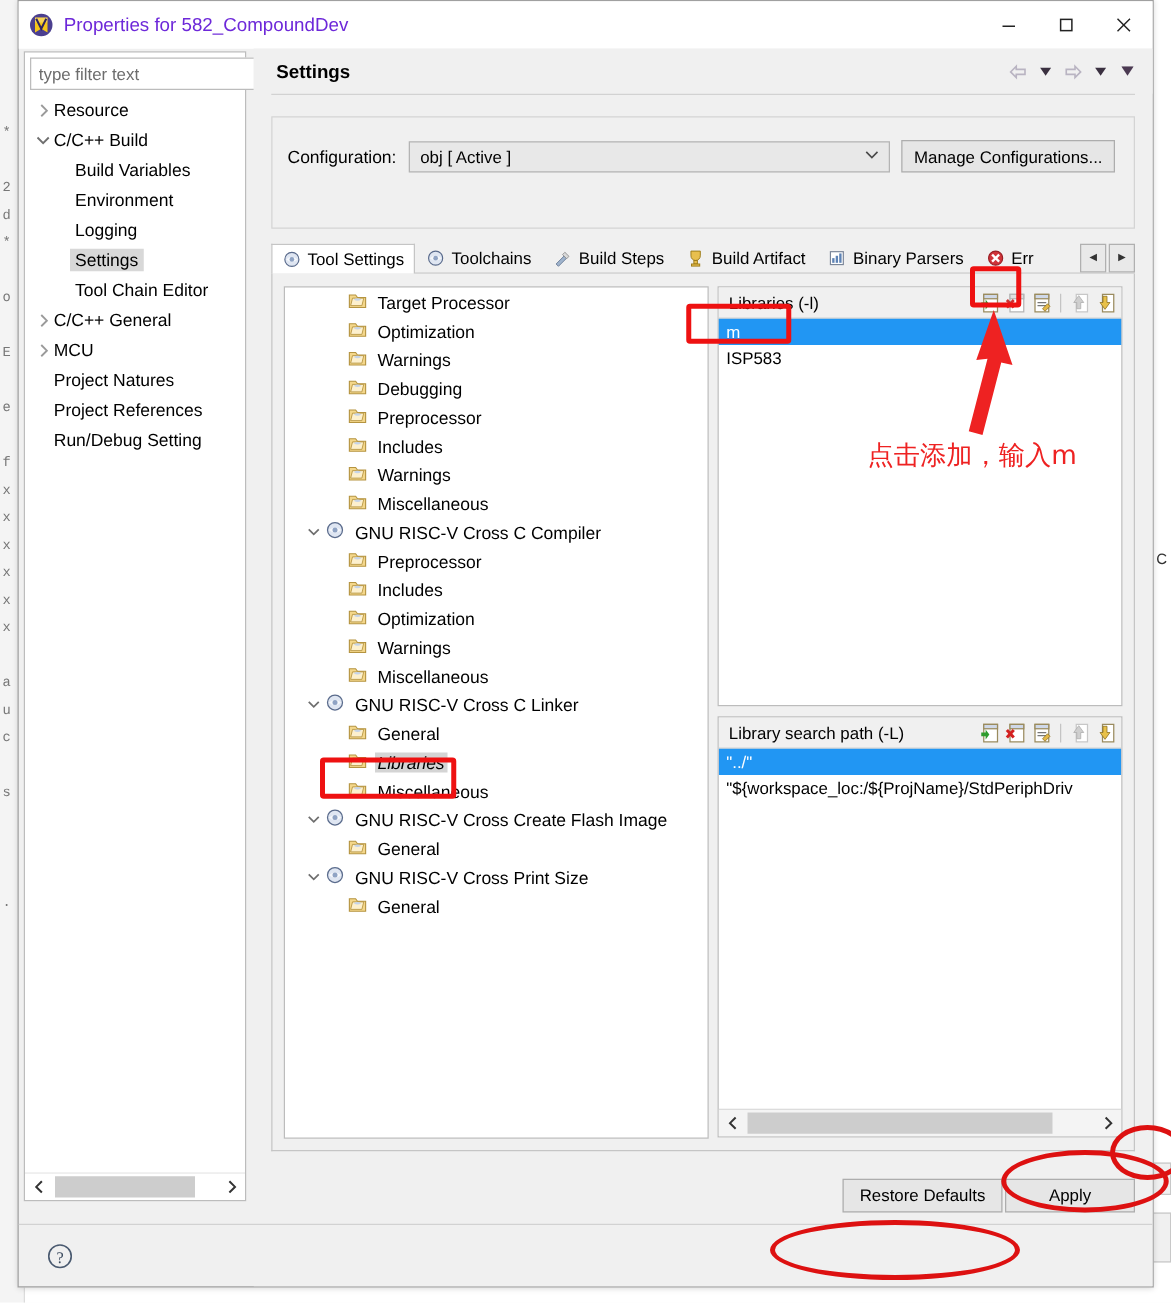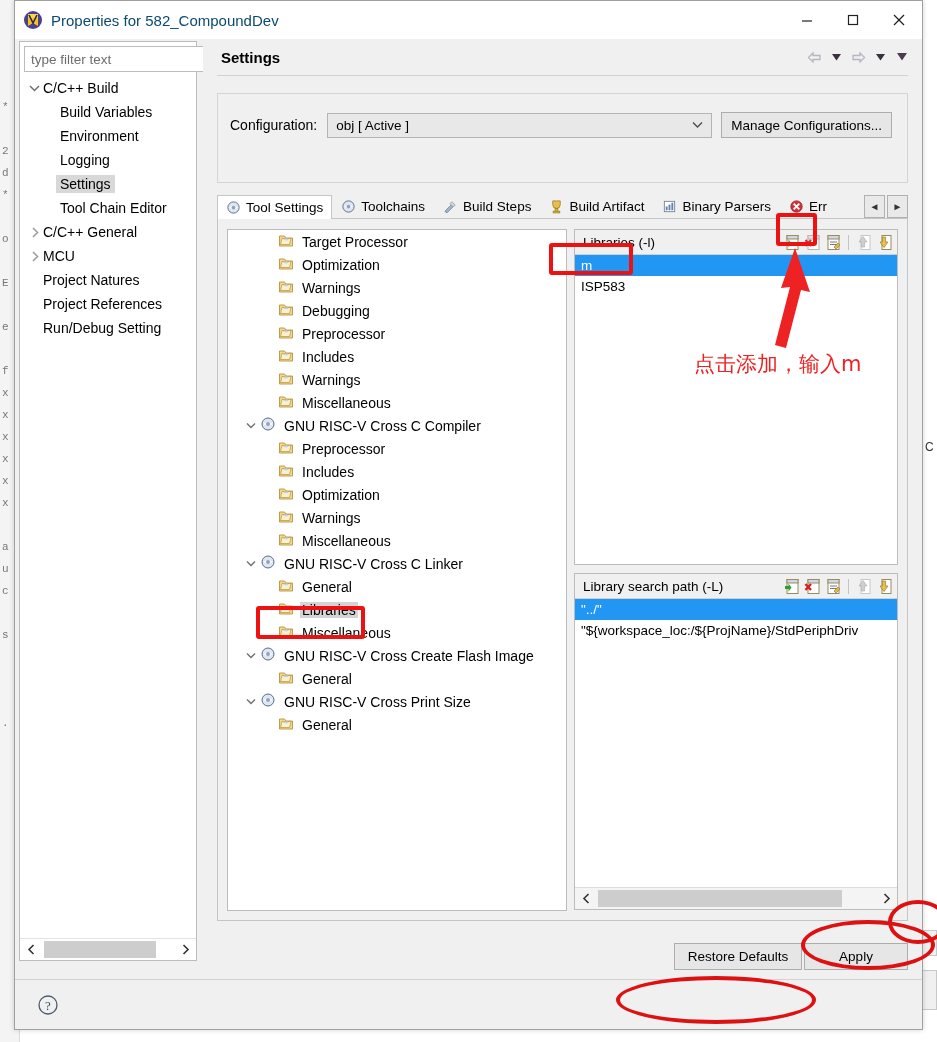--- a/index.html
+++ b/index.html
@@ -54,21 +54,21 @@
   #titlebar {
     position: relative;
     height: 38px;
     background: #ffffff;
     display: flex; align-items: center;
   }
   #title-icon {
     width: 20px; height: 20px; margin-left: 8px; margin-right: 8px;
     flex: 0 0 auto; position: relative;
   }
-  #title-text { font-size: 15px; color: #0c4a6e; }
+  #title-text { font-size: 15px; color: #6d28d9; }
   #win-controls {
     position: absolute; right: 0; top: 0; height: 38px;
     display: flex; align-items: center;
   }
   .win-btn {
     width: 46px; height: 38px;
     display: flex; align-items: center; justify-content: center;
     color: #222;
   }
   .win-btn svg { display: block; }
@@ -242,21 +242,21 @@
   }
   .tt-item {
     height: 23px; display: flex; align-items: center;
     font-size: 14px; white-space: nowrap;
   }
   .tt-item .tw { width: 18px; flex: 0 0 18px; text-align: center; color: #6f6f6f; }
   .tt-item .tw svg { display:block; margin: 0 auto; }
   .tt-ico { width: 18px; flex: 0 0 18px; margin-right: 4px; position: relative; }
   .tt-item.depth1 { padding-left: 14px; }
   .tt-item.depth2 { padding-left: 32px; }
-  .tt-item.selected .tt-label { background: #d4d4d4; }
+  .tt-item.selected .tt-label { background: #d4d4d4; font-style: italic; }
   .tt-label { padding: 0 2px; }
 
   
   #lib-list-box {
     position: absolute; left: 356px; top: 10px; right: 9px;
     height: 336px;
     background: #ffffff;
     border: 1px solid #bcbcbc;
   }
   .list-header {
@@ -422,20 +422,28 @@
 
   <div id="dialog-body">
 
     <div id="nav-pane">
       <div id="filter-box">
         <span>type filter text</span>
       </div>
       <div id="nav-tree">
           <div class="nav-item lvl1">
             <span class="twisty">
+              <svg width="8" height="11" viewBox="0 0 8 11">
+                <polyline points="2,1 6.5,5.5 2,10" fill="none" stroke="#9a9a9a" stroke-width="1.5"></polyline>
+              </svg>
+            </span>
+            <span class="nav-label">Resource</span>
+          </div>
+          <div class="nav-item lvl1">
+            <span class="twisty">
               <svg width="11" height="8" viewBox="0 0 11 8">
                 <polyline points="1,2 5.5,6.5 10,2" fill="none" stroke="#6f6f6f" stroke-width="1.5"></polyline>
               </svg>
             </span>
             <span class="nav-label">C/C++ Build</span>
           </div>
           <div class="nav-item lvl2">
             <span class="twisty"></span>
             <span class="nav-label">Build Variables</span>
           </div>

